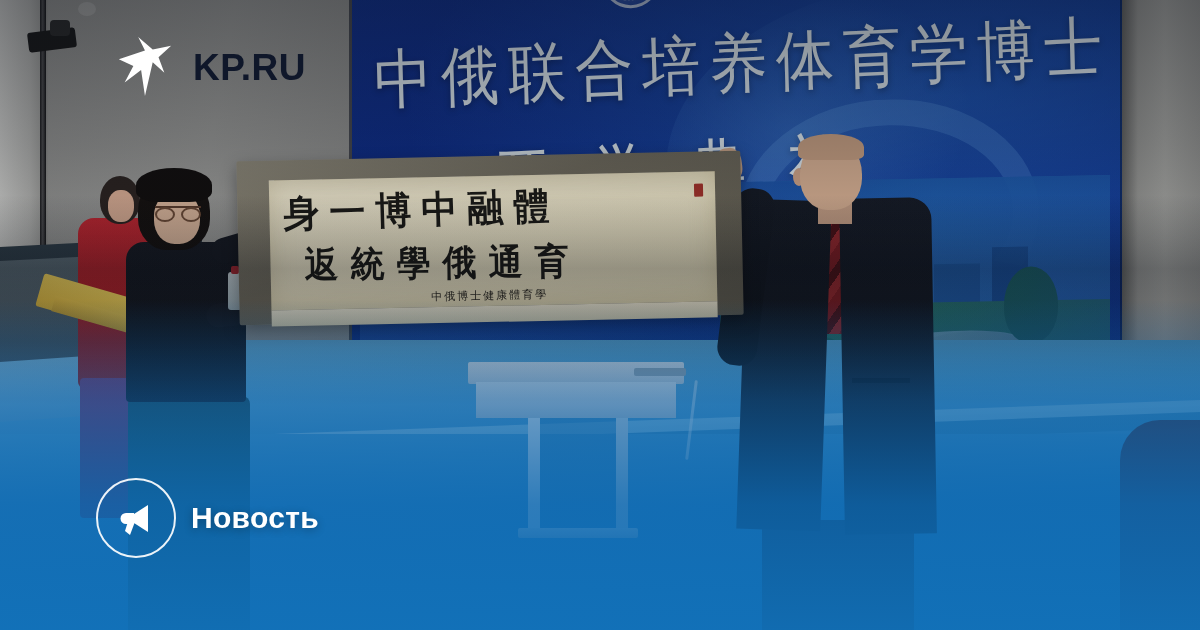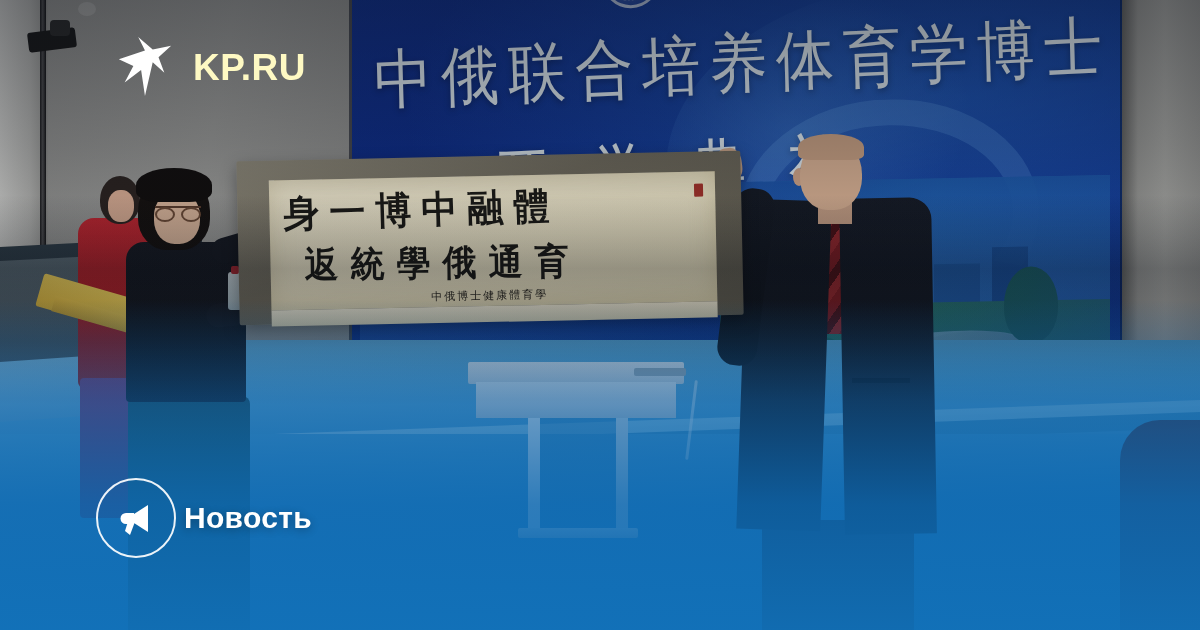--- a/index.html
+++ b/index.html
@@ -482,39 +482,39 @@
     background:linear-gradient(180deg,rgba(5,10,18,0) 0%,rgba(5,10,18,.34) 35%,rgba(5,10,18,.30) 70%,rgba(5,10,18,0) 100%);
   }
 
   
   .brand{
     position:absolute; left:113px; top:34px;
     display:flex; align-items:center; gap:18px;
   }
   .brand-mark{ width:62px; height:66px; display:block; }
   .brand-text{
-    color:#fef9c3; font-size:37px; font-weight:700; letter-spacing:.5px;
+    color:#0f172a; font-size:37px; font-weight:700; letter-spacing:.5px;
     line-height:1;
   }
 
   
   .headline{
     position:absolute; left:88px; top:230px; width:1020px;
     color:#fff;
     font-size:49px;
     font-weight:700;
     line-height:1.26;
     letter-spacing:-.2px;
     text-shadow:0 2px 10px rgba(0,0,0,.35);
   }
 
   
   .badge{
     position:absolute; left:96px; top:478px;
-    display:flex; align-items:center; gap:8px;
+    display:flex; align-items:center; gap:15px;
   }
   .badge-circle{
     width:80px; height:80px; border-radius:50%;
     border:2px solid rgba(255,255,255,.92);
     display:flex; align-items:center; justify-content:center;
     flex:0 0 auto;
   }
   .badge-label{
     color:#fff; font-size:30px; font-weight:700; letter-spacing:.3px;
     text-shadow:0 2px 8px rgba(0,0,0,.30);

